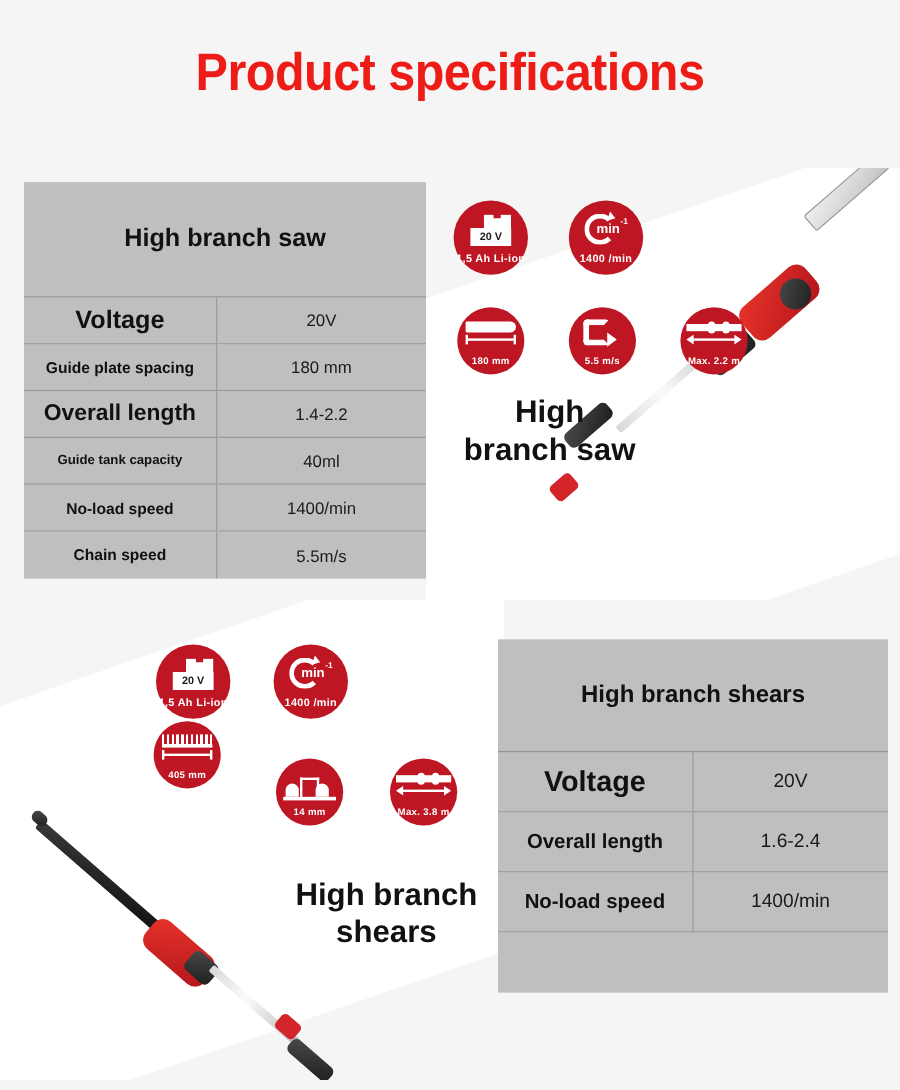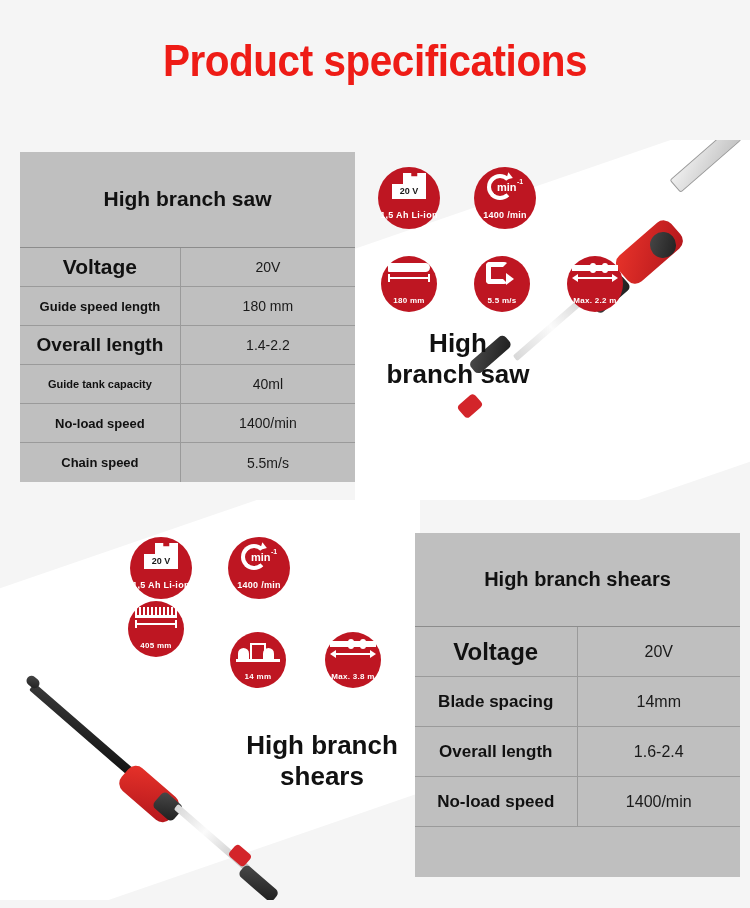--- a/index.html
+++ b/index.html
@@ -138,20 +138,21 @@
     background: #be1622;
     display: flex;
     flex-direction: column;
     align-items: center;
     justify-content: flex-start;
     color: #ffffff;
   }
   .badge-glyph {
     flex: 1;
     display: flex;
+    align-items: center;
     justify-content: center;
     width: 100%;
     padding-top: 6px;
   }
   .badge-cap {
     font-size: 9px;
     font-weight: bold;
     letter-spacing: 0.3px;
     padding-bottom: 9px;
     white-space: nowrap;
@@ -425,21 +426,21 @@
 
 <div class="spec-table" id="table-saw">
   <div class="table-head">
     <div class="table-head-txt">High branch saw</div>
   </div>
   <div class="srow">
     <div class="scell-label lbl-xl">Voltage</div>
     <div class="scell-value">20V</div>
   </div>
   <div class="srow">
-    <div class="scell-label lbl-md">Guide speed length</div>
+    <div class="scell-label lbl-md">Guide plate spacing</div>
     <div class="scell-value">180 mm</div>
   </div>
   <div class="srow">
     <div class="scell-label lbl-lg">Overall length</div>
     <div class="scell-value">1.4-2.2</div>
   </div>
   <div class="srow">
     <div class="scell-label lbl-sm">Guide tank capacity</div>
     <div class="scell-value">40ml</div>
   </div>
@@ -534,24 +535,20 @@
 
 <div class="spec-table" id="table-shear">
   <div class="table-head">
     <div class="table-head-txt">High branch shears</div>
   </div>
   <div class="srow">
     <div class="scell-label lbl-xl">Voltage</div>
     <div class="scell-value">20V</div>
   </div>
   <div class="srow">
-    <div class="scell-label">Blade spacing</div>
-    <div class="scell-value">14mm</div>
-  </div>
-  <div class="srow">
     <div class="scell-label">Overall length</div>
     <div class="scell-value">1.6-2.4</div>
   </div>
   <div class="srow">
     <div class="scell-label">No-load speed</div>
     <div class="scell-value">1400/min</div>
   </div>
   <div class="srow">
   </div>
 </div>

